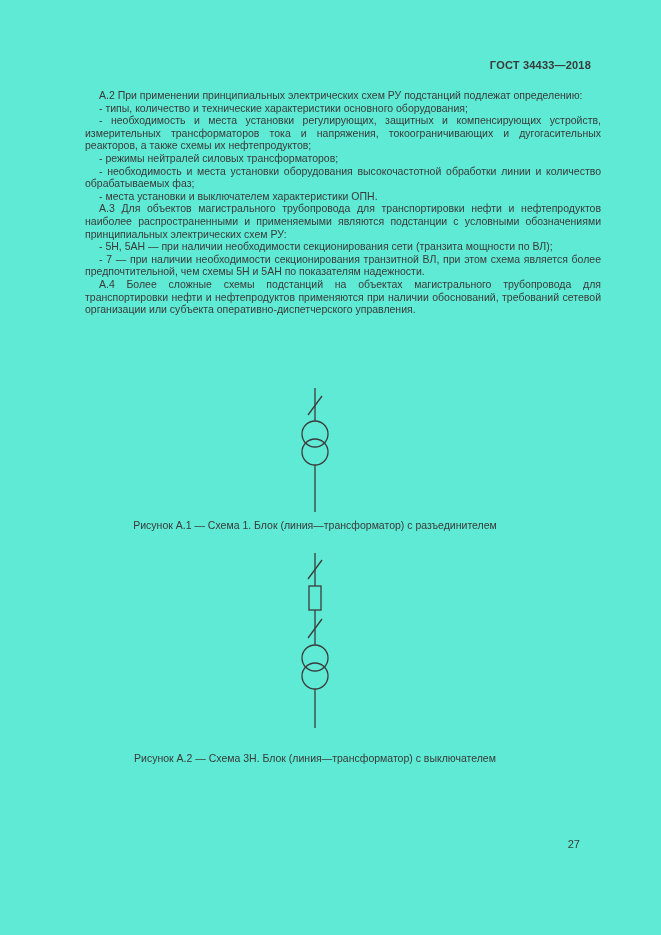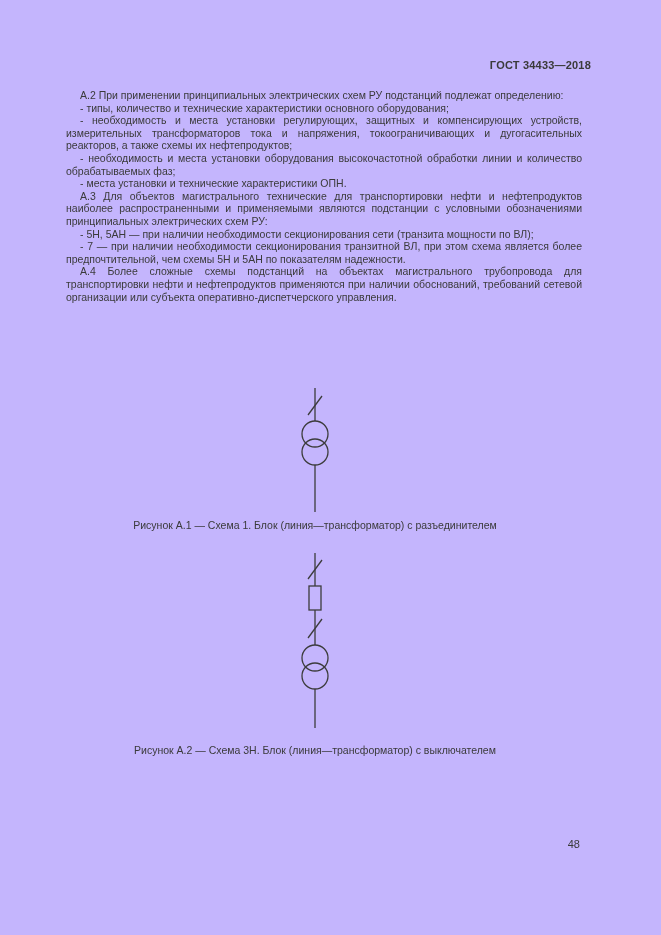--- a/index.html
+++ b/index.html
@@ -8,36 +8,36 @@
     width: 661px;
     height: 935px;
     position: relative;
     font-family: "Liberation Sans", sans-serif;
     color: #3a3a3a;
     overflow: hidden;
   }
   .page {
     position: absolute;
     inset: 0;
-    background: #c4b5fd;
+    background: #5eead4;
   }
   .doc-header {
     position: absolute;
     top: 59px;
     left: 75px;
     width: 516px;
     text-align: right;
     font-weight: bold;
     font-size: 11px;
     letter-spacing: 0.2px;
   }
   .body-text {
     position: absolute;
     top: 89px;
-    left: 66px;
+    left: 85px;
     width: 516px;
     font-size: 10.5px;
     line-height: 12.6px;
     text-align: justify;
   }
   .body-text p {
     text-indent: 14px;
   }
   .figure-block {
     position: absolute;
@@ -45,21 +45,21 @@
     width: 480px;
     text-align: center;
   }
   .figure-a1 { top: 388px; }
   .figure-a2 { top: 553px; }
   .figure-block svg {
     display: block;
     margin: 0 auto;
   }
   .figure-a1 figcaption { margin-top: 7px; }
-  .figure-a2 figcaption { margin-top: 16px; }
+  .figure-a2 figcaption { margin-top: 24px; }
   .figure-block figcaption {
     font-size: 10.5px;
     color: #3a3a3a;
     white-space: nowrap;
     text-align: center;
   }
   .scheme-stroke {
     stroke: #3c3c3c;
     stroke-width: 1.3;
     fill: none;
@@ -78,23 +78,24 @@
 <div class="page">
 
   <div class="doc-header">
     <span>ГОСТ 34433—2018</span>
   </div>
 
   <div class="body-text">
     <p>А.2 При применении принципиальных электрических схем РУ подстанций подлежат определению:</p>
     <p>- типы, количество и технические характеристики основного оборудования;</p>
     <p>- необходимость и места установки регулирующих, защитных и компенсирующих устройств, измерительных трансформаторов тока и напряжения, токоограничивающих и дугогасительных реакторов, а также схемы их нефтепродуктов;</p>
+    <p>- режимы нейтралей силовых трансформаторов;</p>
     <p>- необходимость и места установки оборудования высокочастотной обработки линии и количество обрабатываемых фаз;</p>
-    <p>- места установки и технические характеристики ОПН.</p>
-    <p>А.3 Для объектов магистрального технические для транспортировки нефти и нефтепродуктов наиболее распространенными и применяемыми являются подстанции с условными обозначениями принципиальных электрических схем РУ:</p>
+    <p>- места установки и выключателем характеристики ОПН.</p>
+    <p>А.3 Для объектов магистрального трубопровода для транспортировки нефти и нефтепродуктов наиболее распространенными и применяемыми являются подстанции с условными обозначениями принципиальных электрических схем РУ:</p>
     <p>- 5Н, 5АН — при наличии необходимости секционирования сети (транзита мощности по ВЛ);</p>
     <p>- 7 — при наличии необходимости секционирования транзитной ВЛ, при этом схема является более предпочтительной, чем схемы 5Н и 5АН по показателям надежности.</p>
     <p>А.4 Более сложные схемы подстанций на объектах магистрального трубопровода для транспортировки нефти и нефтепродуктов применяются при наличии обоснований, требований сетевой организации или субъекта оперативно-диспетчерского управления.</p>
   </div>
 
   <figure class="figure-block figure-a1">
     <svg width="40" height="124" viewBox="0 0 40 124">
       <line class="scheme-stroke" x1="20" y1="0" x2="20" y2="33"></line>
       <line class="scheme-stroke" x1="13" y1="27" x2="27" y2="8"></line>
       <circle class="scheme-stroke" cx="20" cy="46" r="13"></circle>
@@ -111,15 +112,15 @@
       <rect class="scheme-stroke" x="14" y="33" width="12" height="24"></rect>
       <line class="scheme-stroke" x1="20" y1="57" x2="20" y2="92"></line>
       <line class="scheme-stroke" x1="13" y1="85" x2="27" y2="66"></line>
       <circle class="scheme-stroke" cx="20" cy="105" r="13"></circle>
       <circle class="scheme-stroke" cx="20" cy="123" r="13"></circle>
       <line class="scheme-stroke" x1="20" y1="136" x2="20" y2="175"></line>
     </svg>
     <figcaption>Рисунок А.2 — Схема 3Н. Блок (линия—трансформатор) с выключателем</figcaption>
   </figure>
 
-  <div class="page-number">48</div>
+  <div class="page-number">27</div>
 
 </div>
 
 </body></html>

